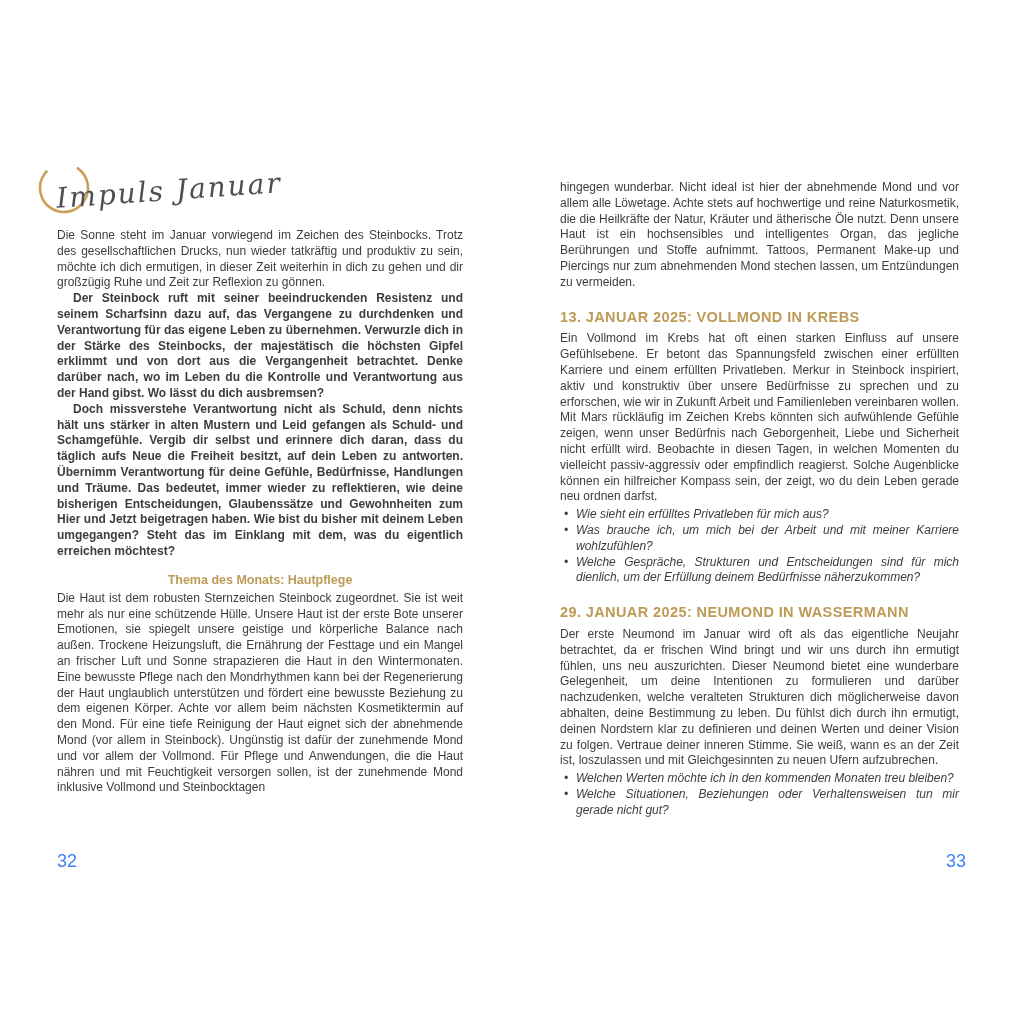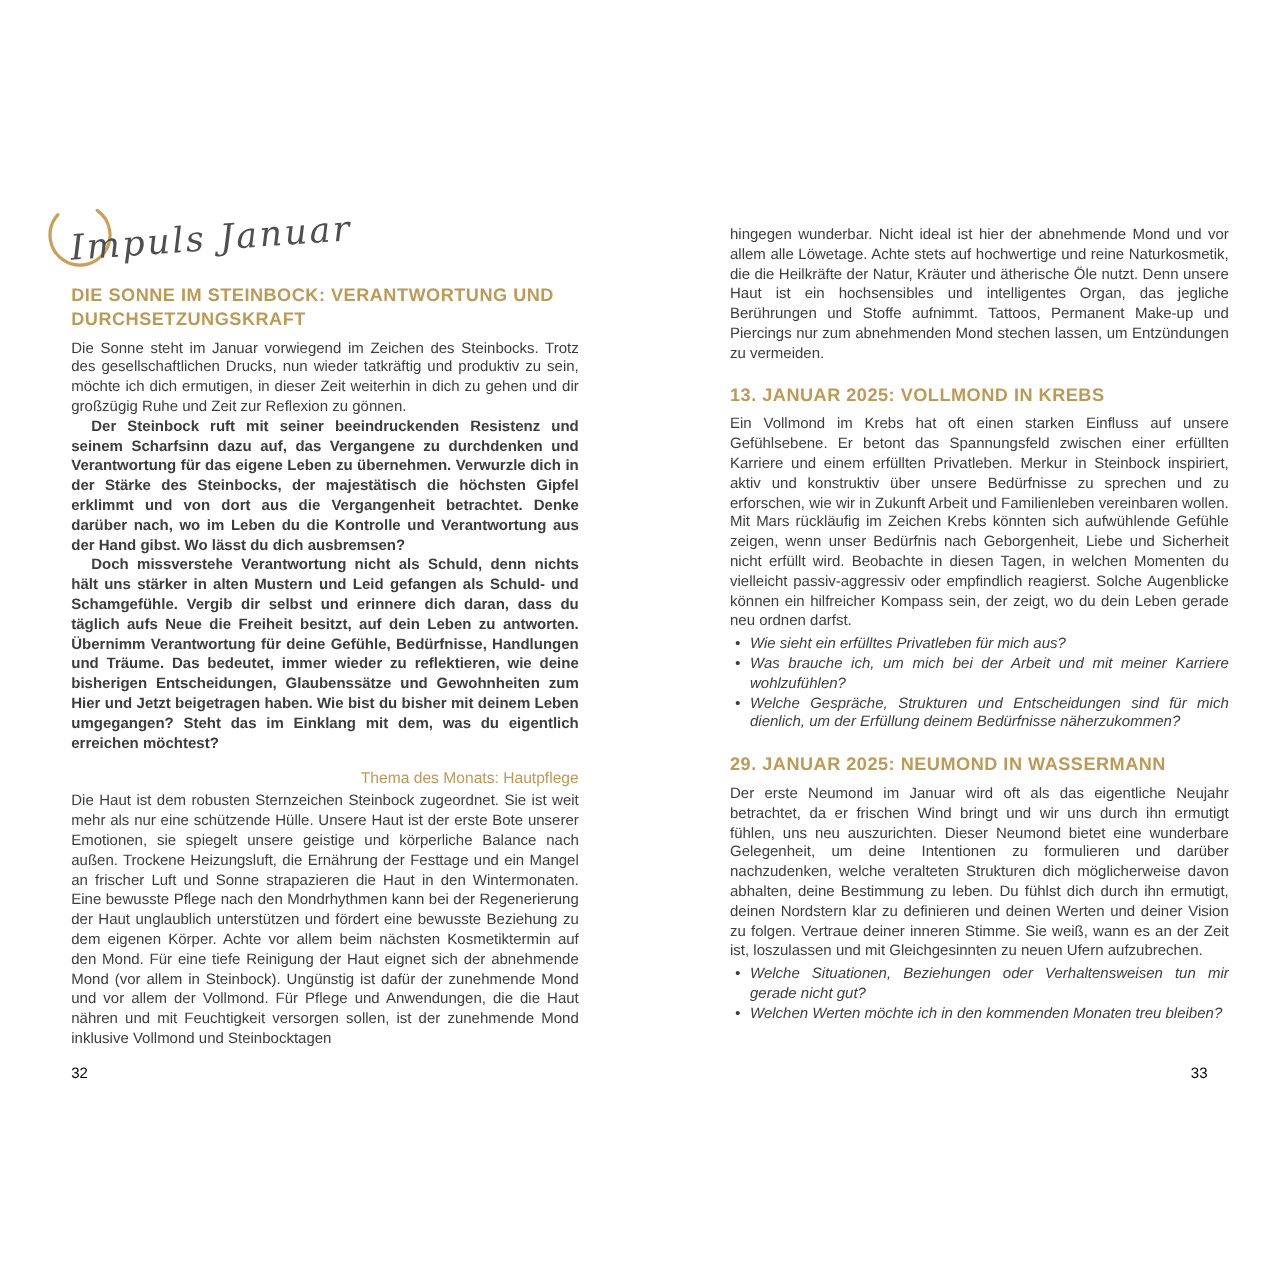--- a/index.html
+++ b/index.html
@@ -22,38 +22,38 @@
     font-size: 28px;
     color: #4f4f4f;
     letter-spacing: 2px;
     transform: rotate(-4deg);
     white-space: nowrap;
   }
 
   
   .col { position: absolute; text-align: justify; }
   .col.left  { left: 57px;  top: 228px; width: 406px; }
-  .col.right { left: 584px; top: 180px; width: 399px; }
+  .col.right { left: 560px; top: 180px; width: 399px; }
 
   .gold-head {
     margin: 0 0 5px 0;
     font-size: 14.5px;
     line-height: 1.3;
     font-weight: bold;
     letter-spacing: 0.4px;
     color: #bd9a55;
     text-align: left;
     text-transform: uppercase;
   }
   .gold-sub {
     margin: 13px 0 4px 0;
     font-size: 12.5px;
-    font-weight: normal;
+    font-weight: bold;
     color: #bd9a55;
-    text-align: right;
+    text-align: center;
   }
   .spacer-head { margin-top: 17px; }
 
   p.body {
     margin: 0;
     font-size: 12px;
     line-height: 15.8px;
     color: #3d3d3d;
   }
   p.body.indent { text-indent: 16px; font-weight: bold; }
@@ -75,40 +75,39 @@
     content: "\2022";
     position: absolute;
     left: 4px;
     top: 0;
     color: #3d3d3d;
   }
 
   .pagenum {
     position: absolute;
     top: 851px;
-    font-size: 12px;
-    color: #000000;
+    font-size: 18px;
+    color: #3b82f6;
   }
   .pagenum.left-num  { left: 57px; }
   .pagenum.right-num { right: 58px; text-align: right; }
 </style>
 </head>
 <body>
 
 <div class="spread">
 
   <div class="chapter-mark">
     <svg width="60" height="60" viewBox="0 0 60 60" aria-hidden="true">
       <circle cx="30" cy="30" r="24" fill="none" stroke="#c9a257" stroke-width="2.6" stroke-linecap="round" stroke-dasharray="116 36" transform="rotate(-55 30 30)"></circle>
     </svg>
     <div class="script-title">Impuls Januar</div>
   </div>
 
   <div class="col left">
-    <h2 class="gold-head">DIE SONNE IM STEINBOCK: VERANTWORTUNG UND DURCHSETZUNGSKRAFT</h2>
     <p class="body">Die Sonne steht im Januar vorwiegend im Zeichen des Steinbocks. Trotz des gesellschaftlichen Drucks, nun wieder tatkräftig und produktiv zu sein, möchte ich dich ermutigen, in dieser Zeit weiterhin in dich zu gehen und dir großzügig Ruhe und Zeit zur Reflexion zu gönnen.</p>
     <p class="body indent">Der Steinbock ruft mit seiner beeindruckenden Resistenz und seinem Scharfsinn dazu auf, das Vergangene zu durchdenken und Verantwortung für das eigene Leben zu übernehmen. Verwurzle dich in der Stärke des Steinbocks, der majestätisch die höchsten Gipfel erklimmt und von dort aus die Vergangenheit betrachtet. Denke darüber nach, wo im Leben du die Kontrolle und Verantwortung aus der Hand gibst. Wo lässt du dich ausbremsen?</p>
     <p class="body indent">Doch missverstehe Verantwortung nicht als Schuld, denn nichts hält uns stärker in alten Mustern und Leid gefangen als Schuld- und Schamgefühle. Vergib dir selbst und erinnere dich daran, dass du täglich aufs Neue die Freiheit besitzt, auf dein Leben zu antworten. Übernimm Verantwortung für deine Gefühle, Bedürfnisse, Handlungen und Träume. Das bedeutet, immer wieder zu reflektieren, wie deine bisherigen Entscheidungen, Glaubenssätze und Gewohnheiten zum Hier und Jetzt beigetragen haben. Wie bist du bisher mit deinem Leben umgegangen? Steht das im Einklang mit dem, was du eigentlich erreichen möchtest?</p>
     <h3 class="gold-sub">Thema des Monats: Hautpflege</h3>
     <p class="body">Die Haut ist dem robusten Sternzeichen Steinbock zugeordnet. Sie ist weit mehr als nur eine schützende Hülle. Unsere Haut ist der erste Bote unserer Emotionen, sie spiegelt unsere geistige und körperliche Balance nach außen. Trockene Heizungsluft, die Ernährung der Festtage und ein Mangel an frischer Luft und Sonne strapazieren die Haut in den Wintermonaten. Eine bewusste Pflege nach den Mondrhythmen kann bei der Regenerierung der Haut unglaublich unterstützen und fördert eine bewusste Beziehung zu dem eigenen Körper. Achte vor allem beim nächsten Kosmetiktermin auf den Mond. Für eine tiefe Reinigung der Haut eignet sich der abnehmende Mond (vor allem in Steinbock). Ungünstig ist dafür der zunehmende Mond und vor allem der Vollmond. Für Pflege und Anwendungen, die die Haut nähren und mit Feuchtigkeit versorgen sollen, ist der zunehmende Mond inklusive Vollmond und Steinbocktagen</p>
   </div>
 
   <div class="col right">
     <p class="body">hingegen wunderbar. Nicht ideal ist hier der abnehmende Mond und vor allem alle Löwetage. Achte stets auf hochwertige und reine Naturkosmetik, die die Heilkräfte der Natur, Kräuter und ätherische Öle nutzt. Denn unsere Haut ist ein hochsensibles und intelligentes Organ, das jegliche Berührungen und Stoffe aufnimmt. Tattoos, Permanent Make-up und Piercings nur zum abnehmenden Mond stechen lassen, um Entzündungen zu vermeiden.</p>
 
@@ -116,21 +115,21 @@
     <p class="body">Ein Vollmond im Krebs hat oft einen starken Einfluss auf unsere Gefühlsebene. Er betont das Spannungsfeld zwischen einer erfüllten Karriere und einem erfüllten Privatleben. Merkur in Steinbock inspiriert, aktiv und konstruktiv über unsere Bedürfnisse zu sprechen und zu erforschen, wie wir in Zukunft Arbeit und Familienleben vereinbaren wollen. Mit Mars rückläufig im Zeichen Krebs könnten sich aufwühlende Gefühle zeigen, wenn unser Bedürfnis nach Geborgenheit, Liebe und Sicherheit nicht erfüllt wird. Beobachte in diesen Tagen, in welchen Momenten du vielleicht passiv-aggressiv oder empfindlich reagierst. Solche Augenblicke können ein hilfreicher Kompass sein, der zeigt, wo du dein Leben gerade neu ordnen darfst.</p>
     <ul class="bullets">
       <li>Wie sieht ein erfülltes Privatleben für mich aus?</li>
       <li>Was brauche ich, um mich bei der Arbeit und mit meiner Karriere wohlzufühlen?</li>
       <li>Welche Gespräche, Strukturen und Entscheidungen sind für mich dienlich, um der Erfüllung deinem Bedürfnisse näherzukommen?</li>
     </ul>
 
     <h2 class="gold-head spacer-head">29. JANUAR 2025: NEUMOND IN WASSERMANN</h2>
     <p class="body">Der erste Neumond im Januar wird oft als das eigentliche Neujahr betrachtet, da er frischen Wind bringt und wir uns durch ihn ermutigt fühlen, uns neu auszurichten. Dieser Neumond bietet eine wunderbare Gelegenheit, um deine Intentionen zu formulieren und darüber nachzudenken, welche veralteten Strukturen dich möglicherweise davon abhalten, deine Bestimmung zu leben. Du fühlst dich durch ihn ermutigt, deinen Nordstern klar zu definieren und deinen Werten und deiner Vision zu folgen. Vertraue deiner inneren Stimme. Sie weiß, wann es an der Zeit ist, loszulassen und mit Gleichgesinnten zu neuen Ufern aufzubrechen.</p>
     <ul class="bullets">
+      <li>Welchen Werten möchte ich in den kommenden Monaten treu bleiben?</li>
       <li>Welche Situationen, Beziehungen oder Verhaltensweisen tun mir gerade nicht gut?</li>
-      <li>Welchen Werten möchte ich in den kommenden Monaten treu bleiben?</li>
     </ul>
   </div>
 
   <div class="pagenum left-num">32</div>
   <div class="pagenum right-num">33</div>
 
 </div>
 
 </body></html>

